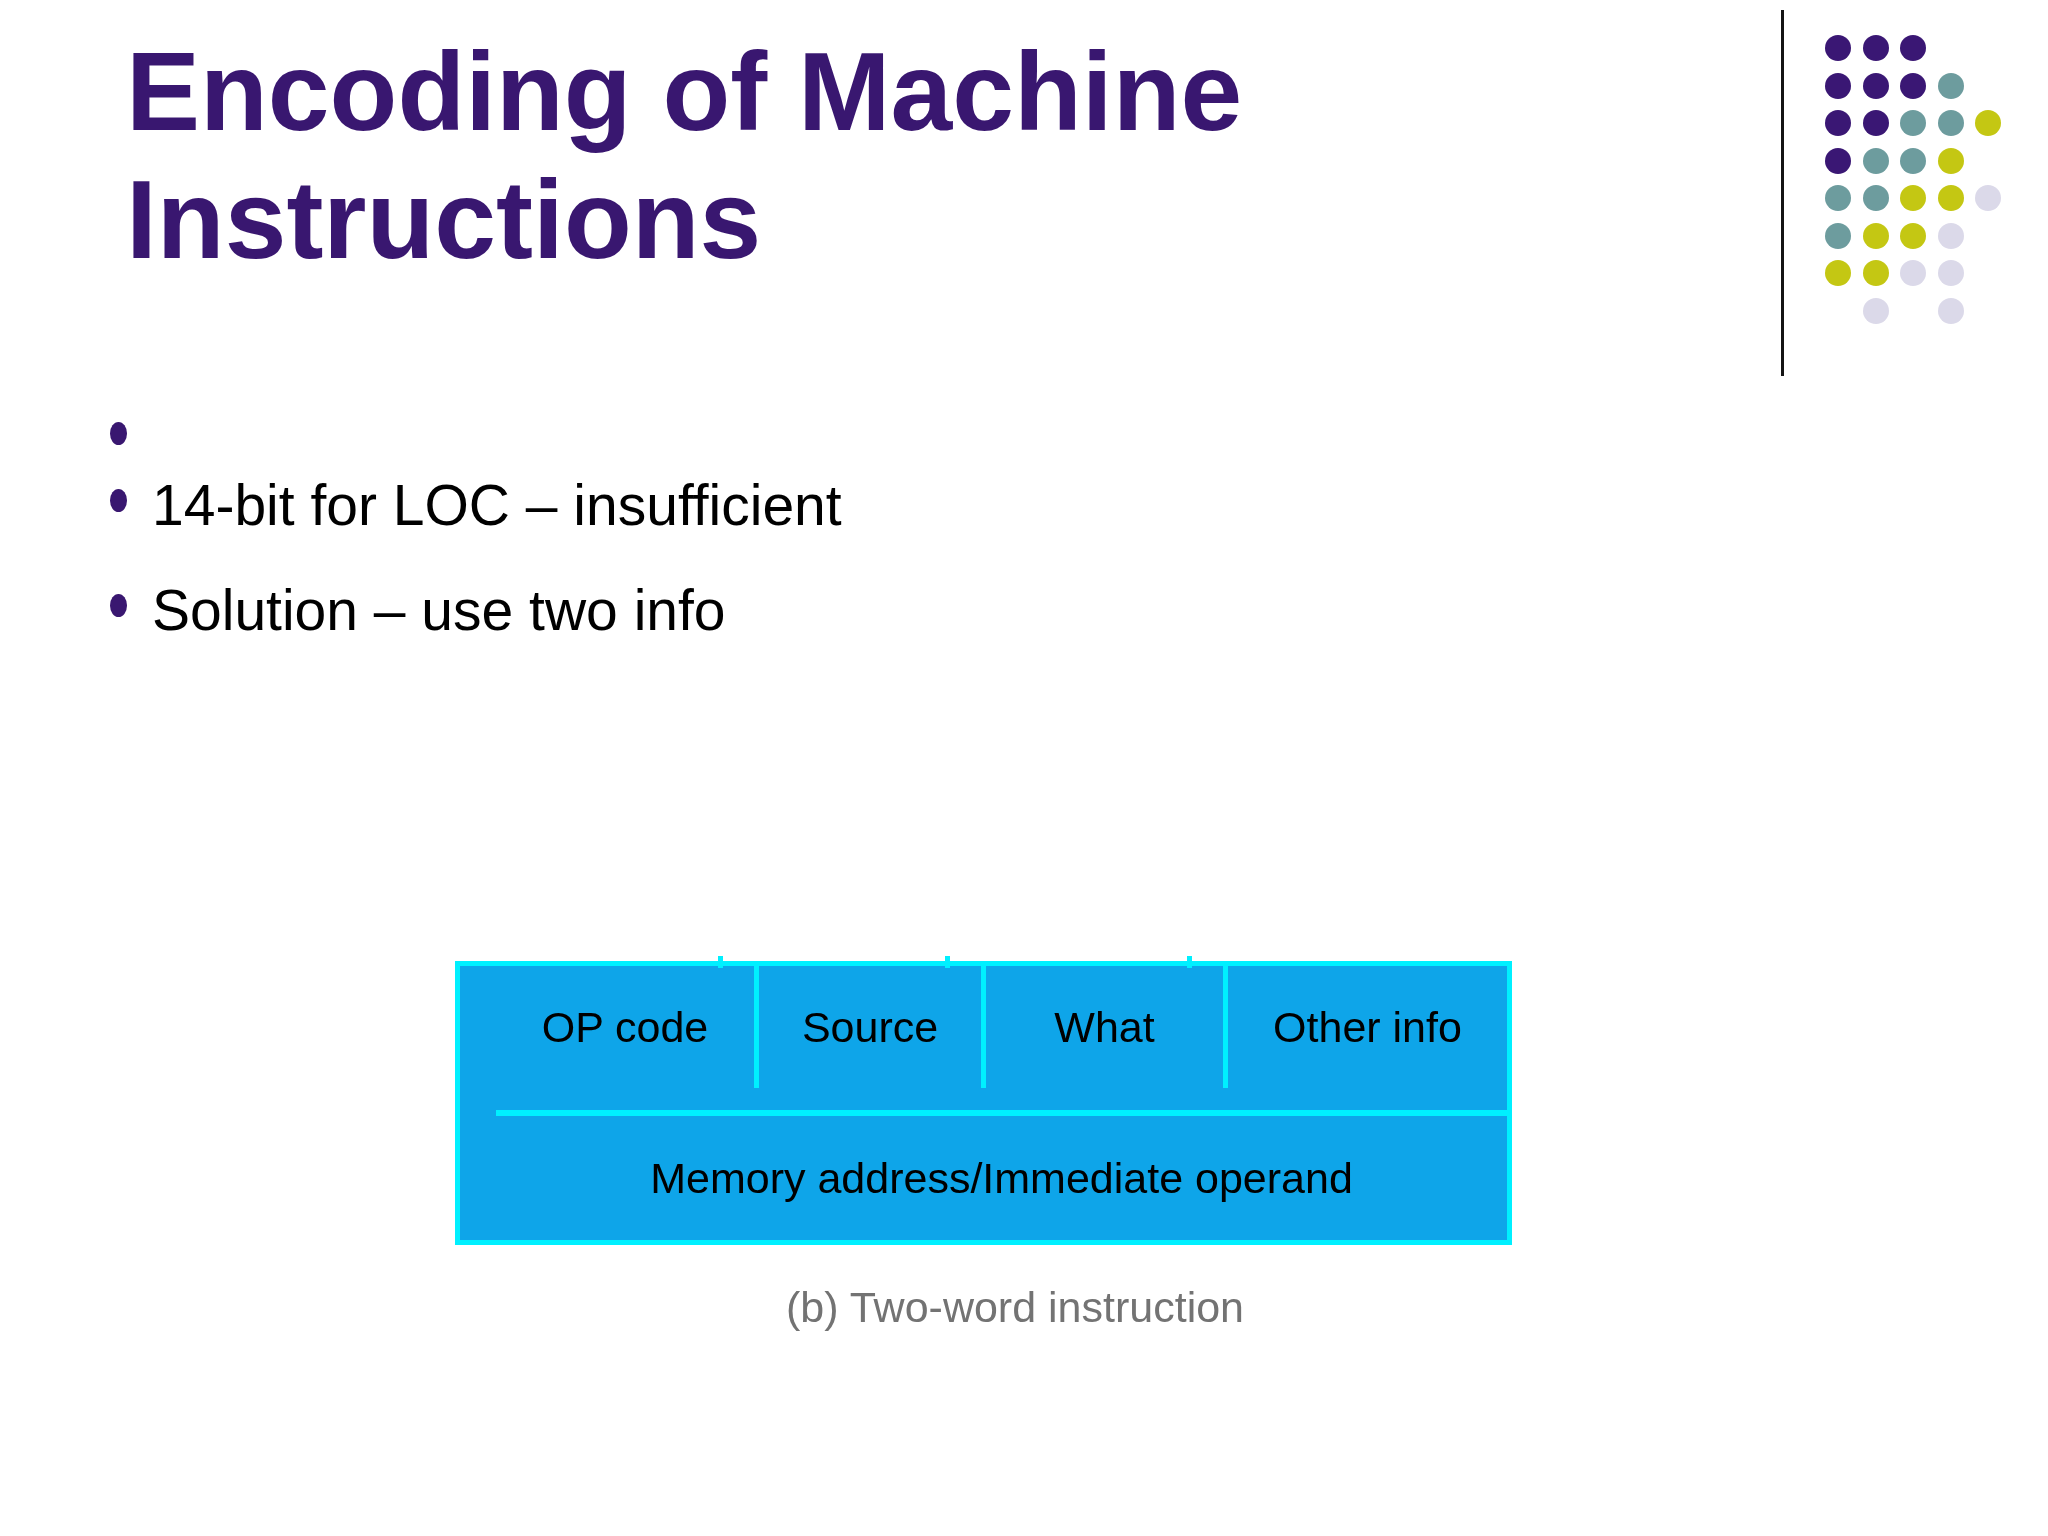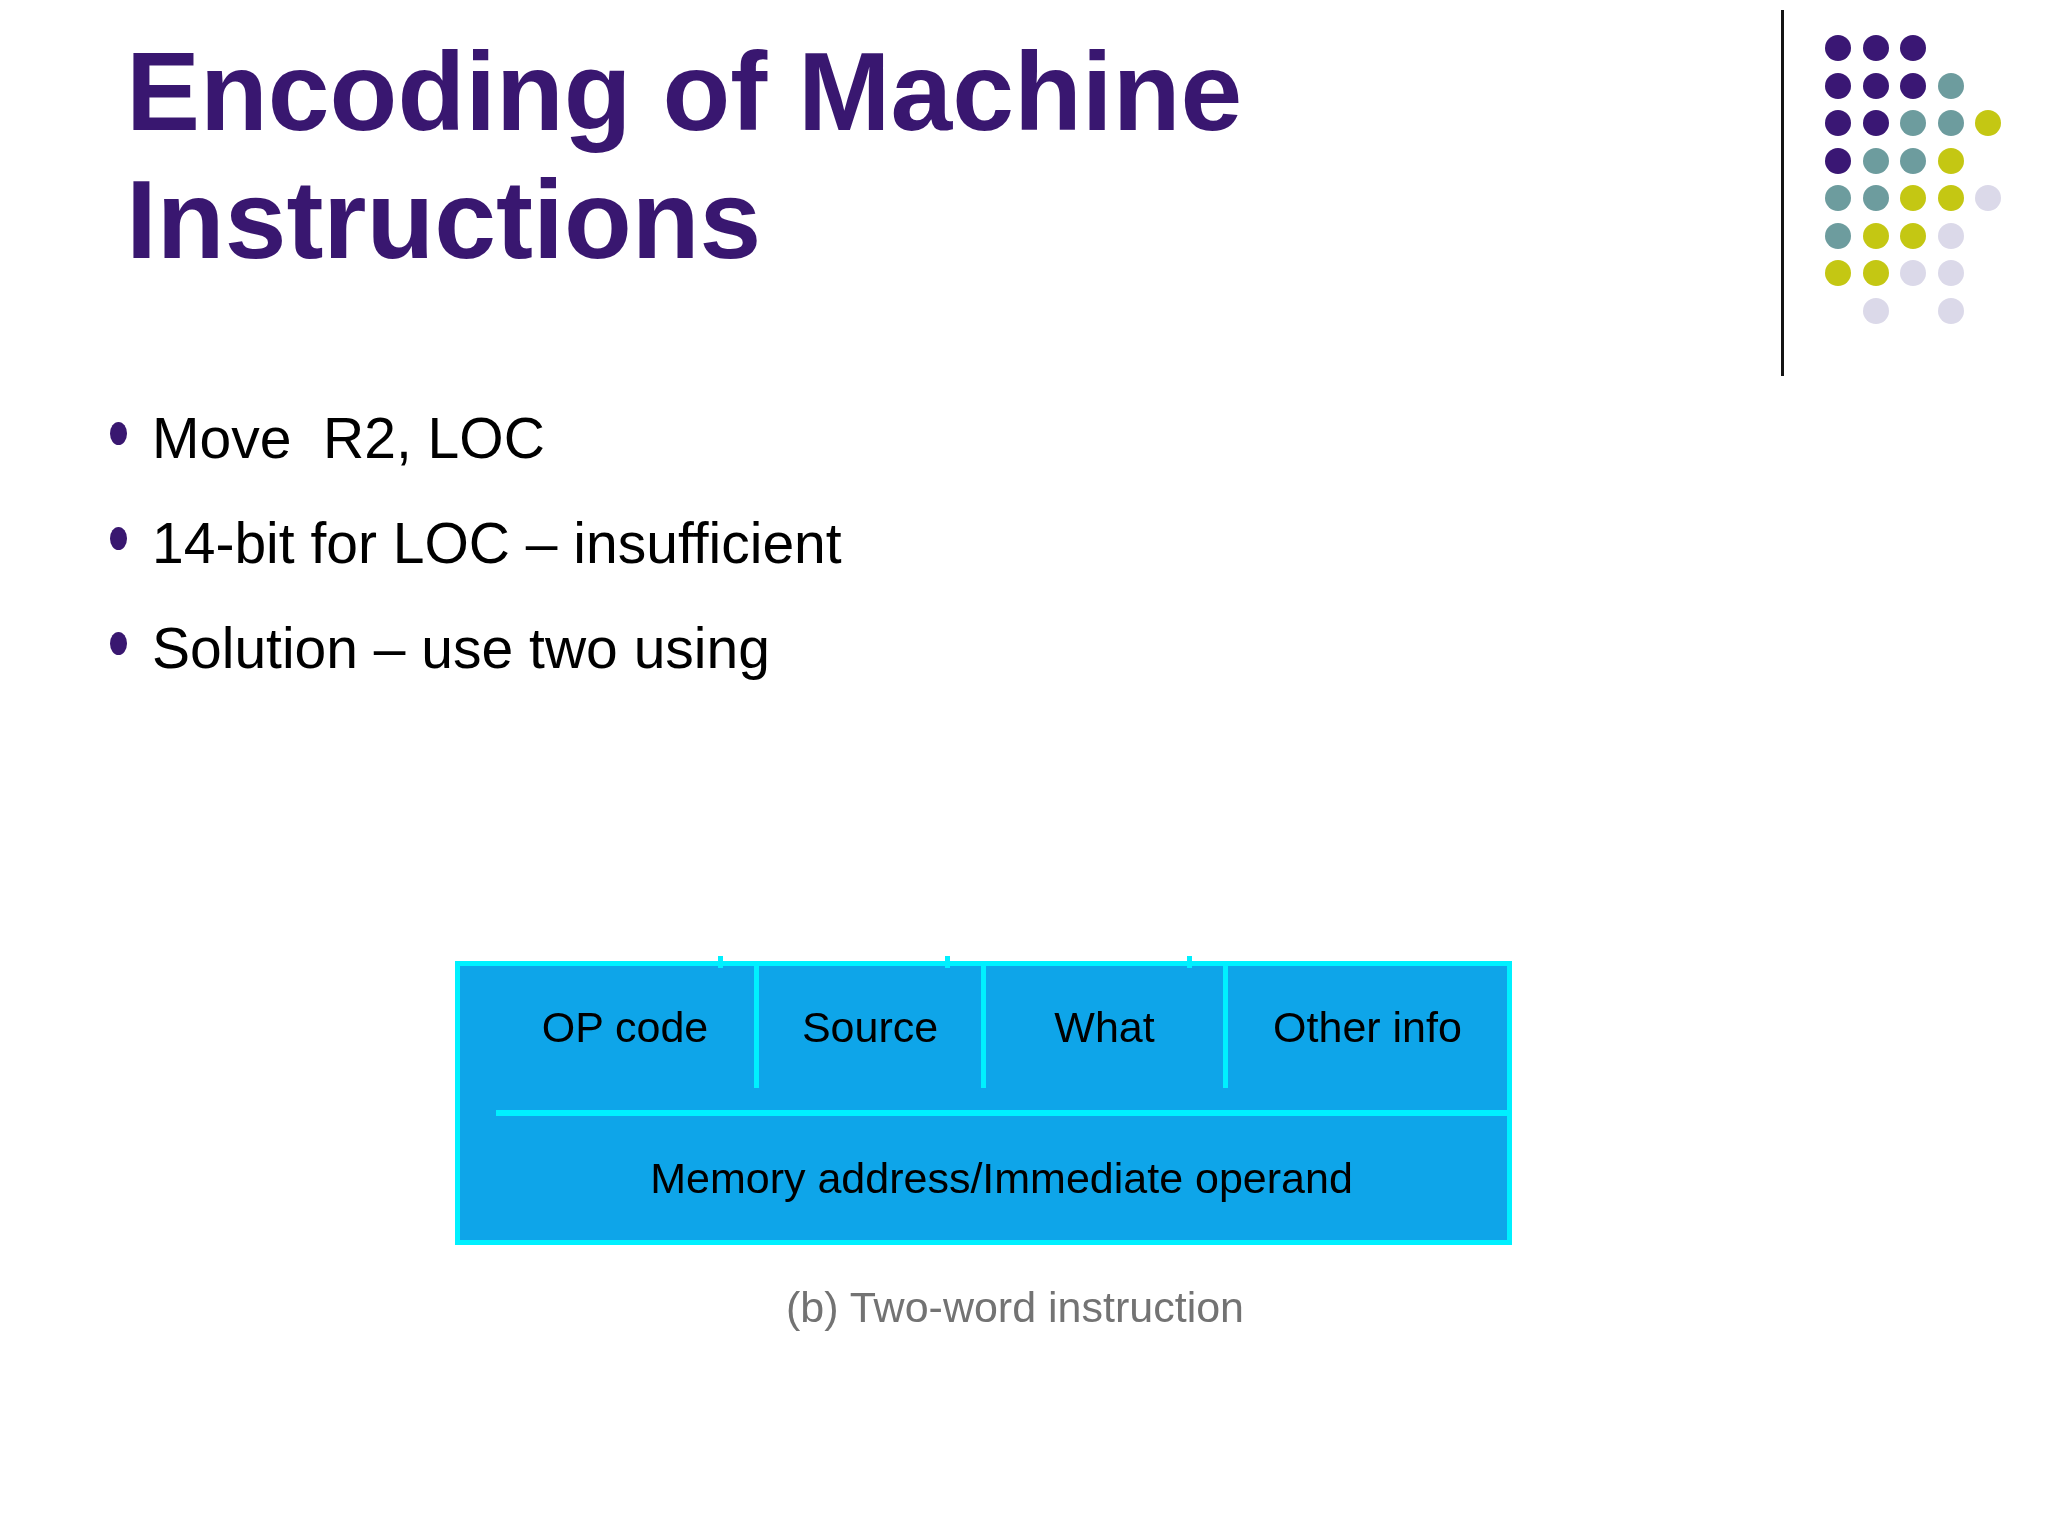--- a/index.html
+++ b/index.html
@@ -151,29 +151,28 @@
       <div class="dot" style="left: 37.5px; top: 225px; width: 26px; height: 26px; background: rgb(196, 199, 19);"></div>
       <div class="dot" style="left: 75px; top: 225px; width: 26px; height: 26px; background: rgb(219, 217, 233);"></div>
       <div class="dot" style="left: 112.5px; top: 225px; width: 26px; height: 26px; background: rgb(219, 217, 233);"></div>
       <div class="dot" style="left: 37.5px; top: 262.5px; width: 26px; height: 26px; background: rgb(219, 217, 233);"></div>
       <div class="dot" style="left: 112.5px; top: 262.5px; width: 26px; height: 26px; background: rgb(219, 217, 233);"></div>
     </div>
 
   <ul class="bullets">
     <li>
       <span class="bullet-marker"></span>
-      <span class="bullet-text">Move  R2, LOC</span>
     </li>
     <li>
       <span class="bullet-marker"></span>
       <span class="bullet-text">14-bit for LOC – insufficient</span>
     </li>
     <li>
       <span class="bullet-marker"></span>
-      <span class="bullet-text">Solution – use two using</span>
+      <span class="bullet-text">Solution – use two info</span>
     </li>
   </ul>
 
   <div class="word-table">
     <div class="nub nub1"></div>
     <div class="nub nub2"></div>
     <div class="nub nub3"></div>
     <div class="word-row1">
       <div class="cell c1">OP code</div>
       <div class="cell c2">Source</div>

